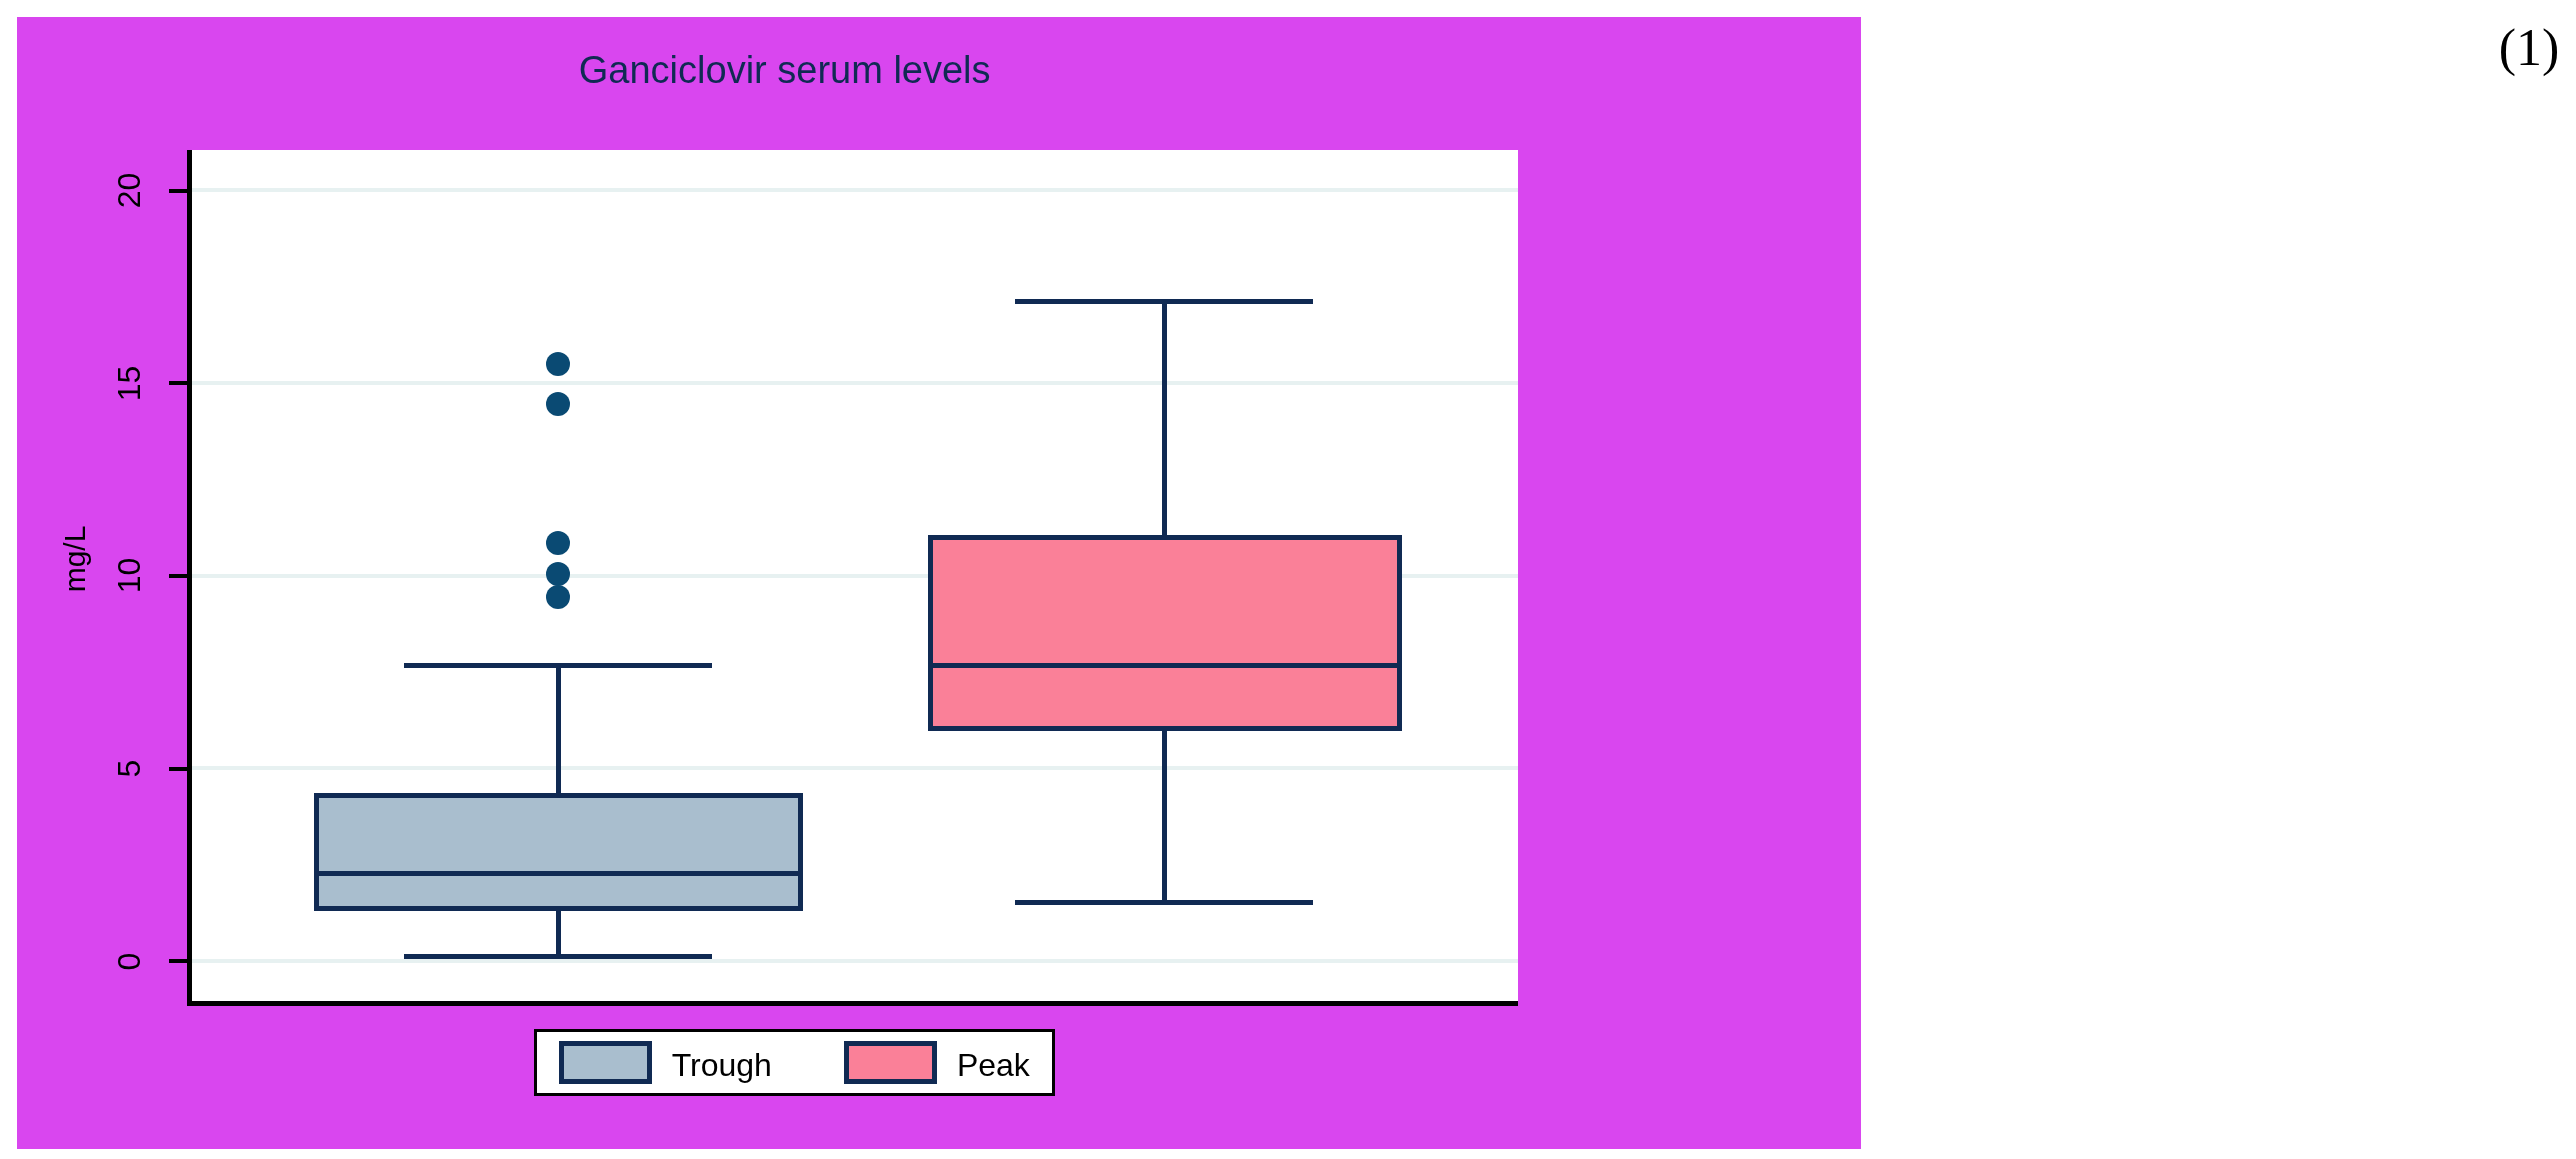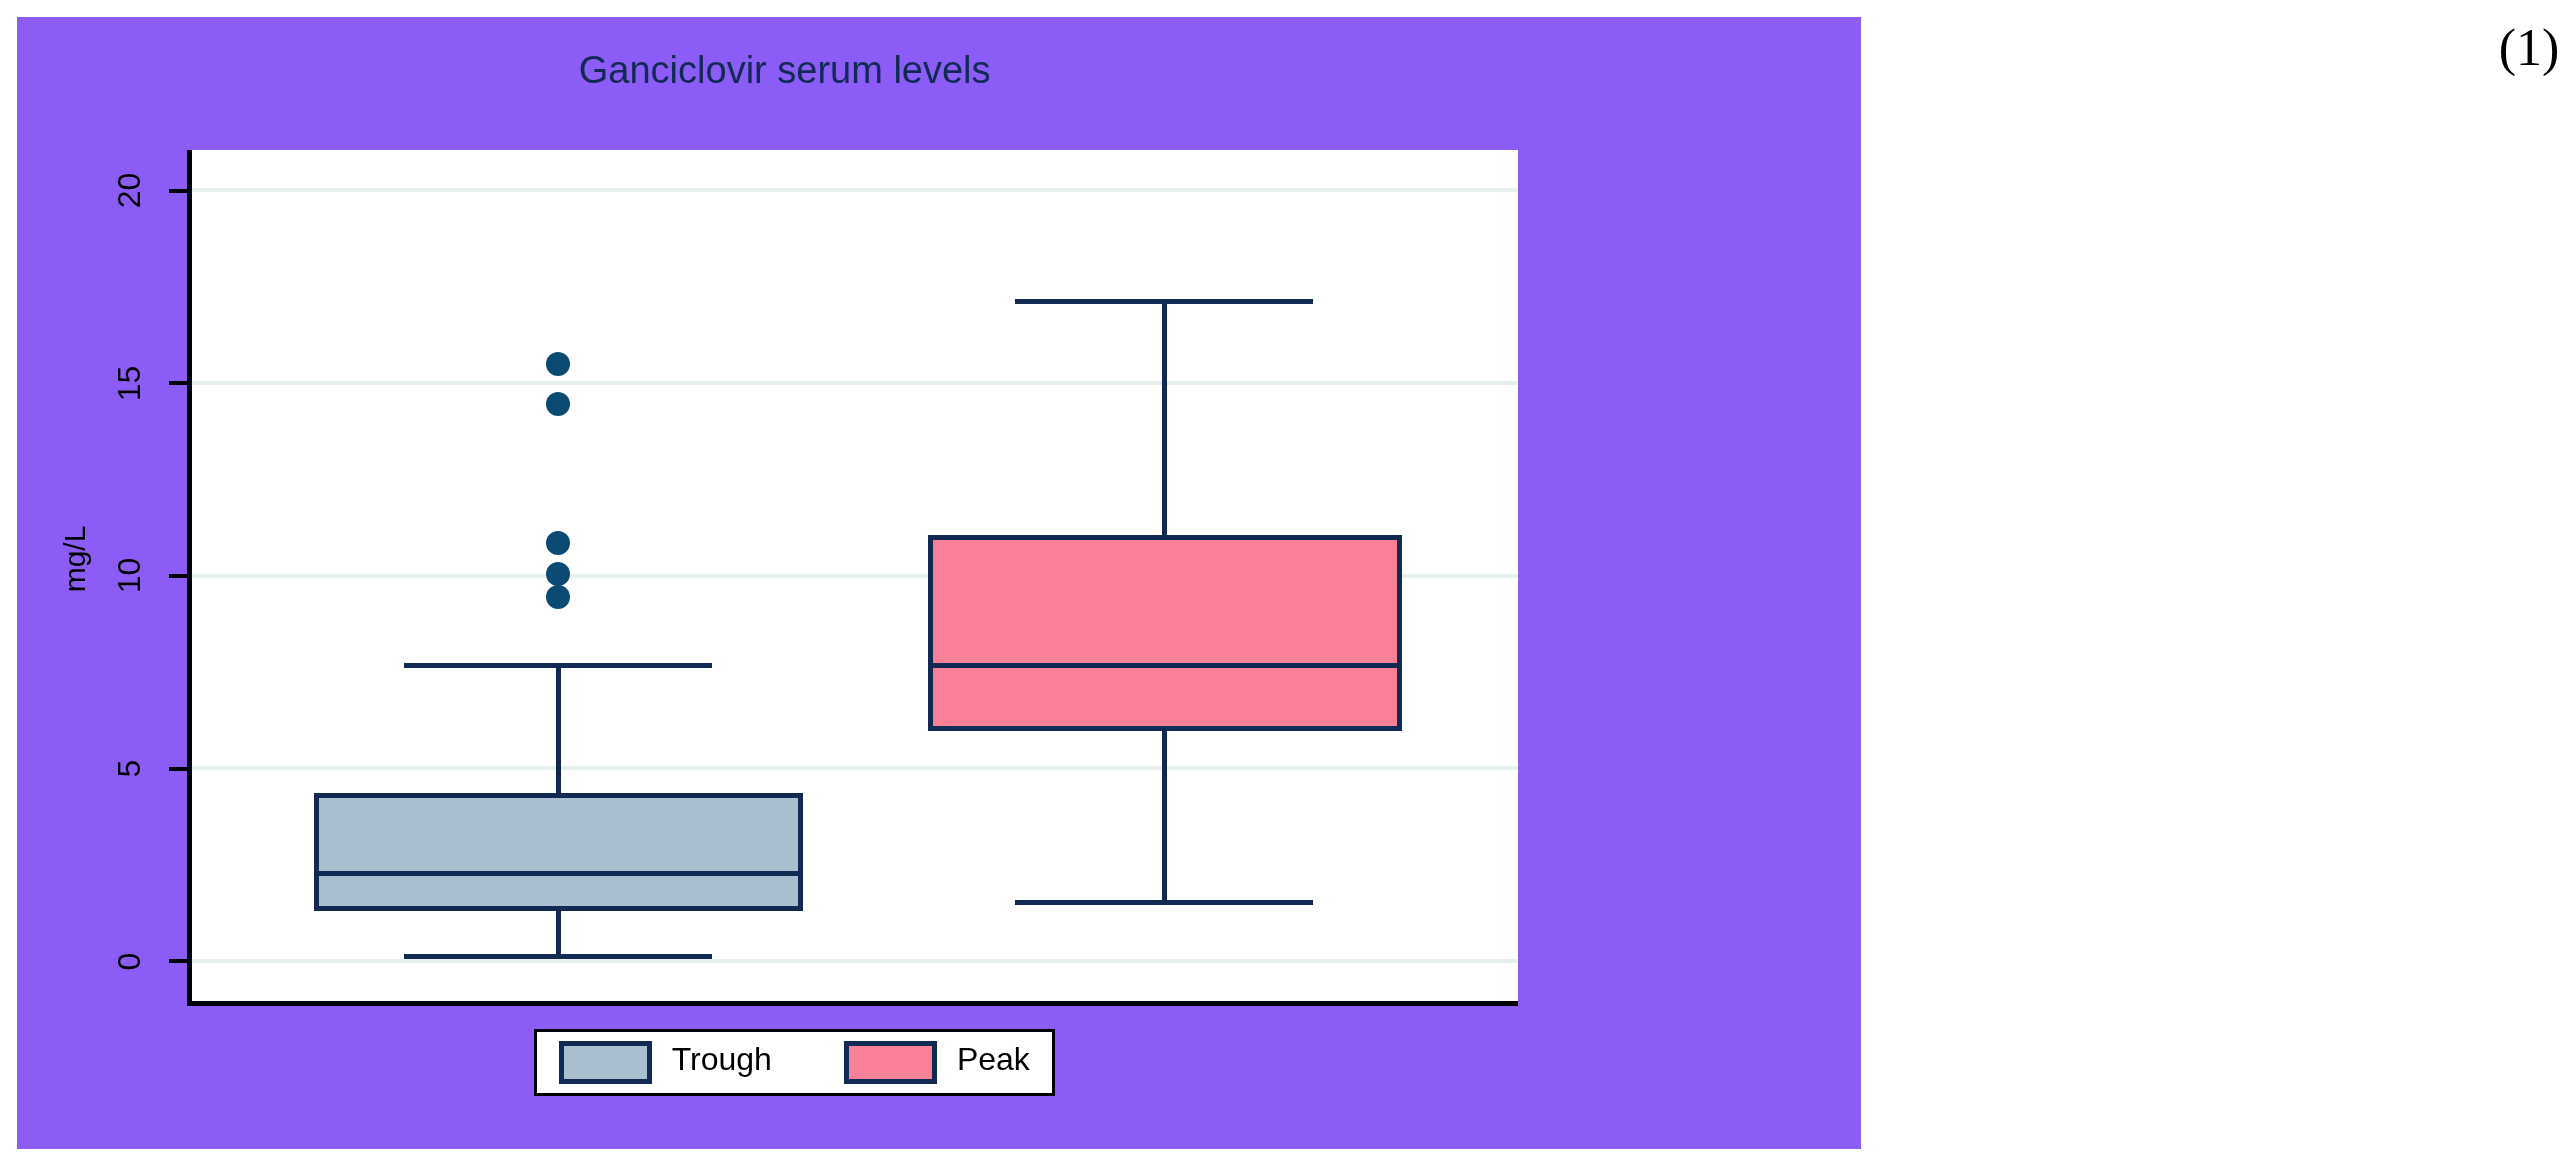--- a/index.html
+++ b/index.html
@@ -23,21 +23,21 @@
     height: 1160px;
   }
 
   
   #graph-panel {
     position: absolute;
     left: 16.7px;
     top: 16.7px;
     width: 1844px;
     height: 1132px;
-    background: #8b5cf6;
+    background: #d946ef;
   }
 
   
   #chart-title {
     position: absolute;
     left: 0;
     top: 32px;
     width: 1536px;
     text-align: center;
     font-size: 38px;
@@ -151,21 +151,21 @@
     height: 67px;
     background: #ffffff;
     border: 3.3px solid #000000;
     display: flex;
     align-items: center;
     padding: 0 22px;
     box-sizing: border-box;
   }
   .legend-entry {
     display: flex;
-    align-items: flex-start;
+    align-items: flex-end;
   }
   .legend-entry + .legend-entry { margin-left: 72px; }
   .legend-swatch {
     width: 93px;
     height: 43px;
     box-sizing: border-box;
     border: 5.8px solid #102a53;
     margin-right: 20px;
   }
   .legend-label {

